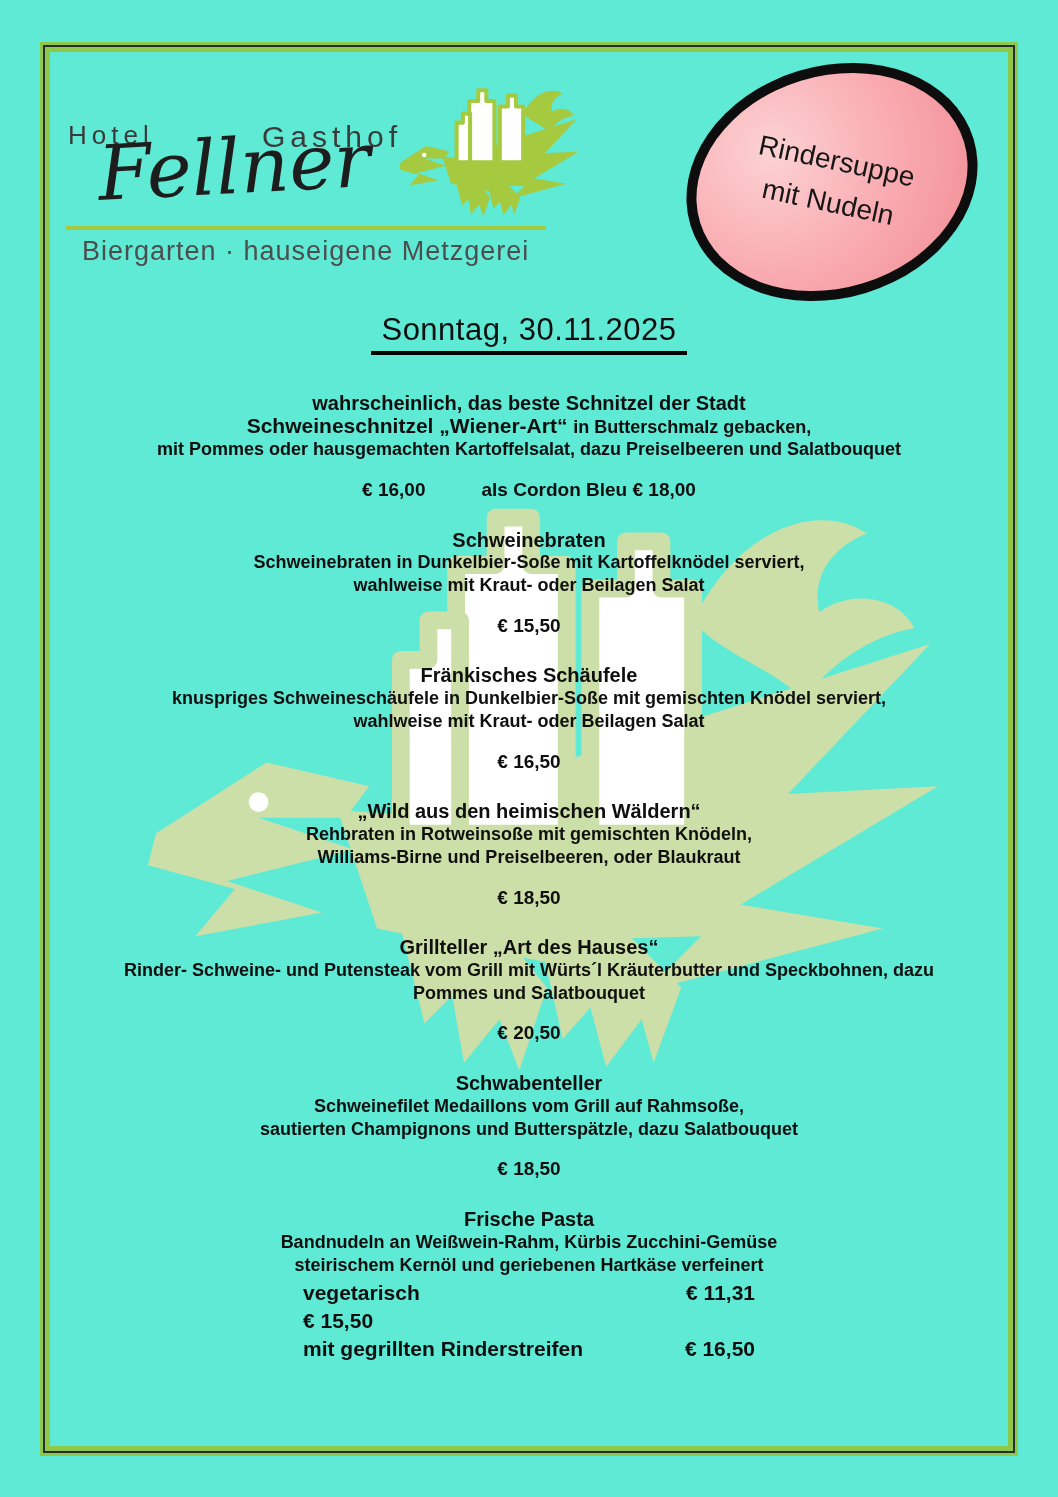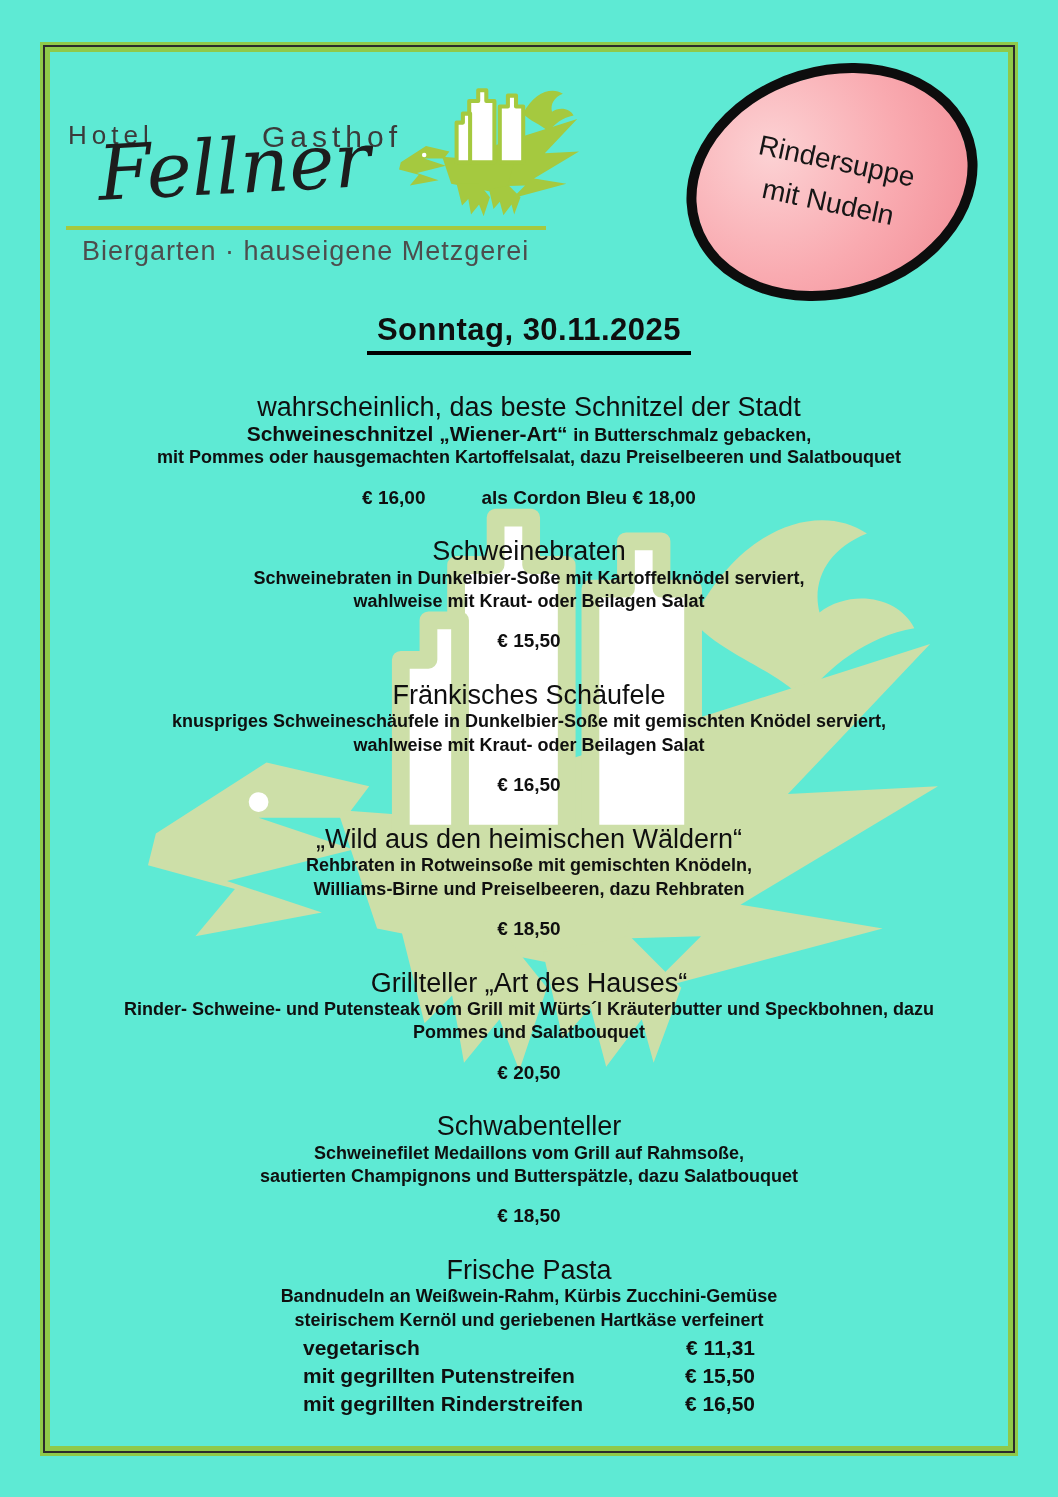--- a/index.html
+++ b/index.html
@@ -30,25 +30,25 @@
          transform:rotate(-17deg);display:flex;align-items:center;justify-content:center;}
   .badge-text{transform:rotate(29deg);text-align:center;font-size:28px;color:#161616;
               line-height:1.5;white-space:nowrap;}
 
   
   .watermark{position:absolute;left:148px;top:446px;width:790px;height:712px;
              color:#cddfa8;z-index:0;}
 
   
   .menu{position:absolute;left:53px;top:312px;width:952px;text-align:center;z-index:2;color:#0f0f0f;}
-  .date-title{display:inline-block;font-size:31px;font-weight:700;border-bottom:4px solid #000;
+  .date-title{display:inline-block;font-size:31px;font-weight:400;border-bottom:4px solid #000;
               padding:0 10px 3px;letter-spacing:.5px;}
   .section{margin-top:27px;}
   .section.first{margin-top:37px;}
-  .sec-title{font-size:27px;font-weight:400;line-height:1.12;}
+  .sec-title{font-size:20px;font-weight:700;line-height:1.12;}
   .sec-line{font-size:18px;font-weight:700;line-height:1.3;}
   .sub-big{font-size:21px;font-weight:700;}
   .sub-small{font-size:18px;font-weight:700;}
   .sec-price{font-size:19px;font-weight:700;margin-top:16px;line-height:1.25;}
   .price-duo{display:inline-flex;gap:56px;}
   .variants{width:452px;margin:2px auto 0;}
   .variant{display:flex;justify-content:space-between;font-size:21px;font-weight:700;line-height:1.32;}
 </style>
 </head>
 <body>
@@ -130,21 +130,21 @@
     <div class="section">
       <div class="sec-title">Fränkisches Schäufele</div>
       <div class="sec-line">knuspriges Schweineschäufele in Dunkelbier-Soße mit gemischten Knödel serviert,</div>
       <div class="sec-line">wahlweise mit Kraut- oder Beilagen Salat</div>
       <div class="sec-price">€ 16,50</div>
     </div>
 
     <div class="section">
       <div class="sec-title">„Wild aus den heimischen Wäldern“</div>
       <div class="sec-line">Rehbraten in Rotweinsoße mit gemischten Knödeln,</div>
-      <div class="sec-line">Williams-Birne und Preiselbeeren, dazu Rehbraten</div>
+      <div class="sec-line">Williams-Birne und Preiselbeeren, oder Blaukraut</div>
       <div class="sec-price">€ 18,50</div>
     </div>
 
     <div class="section">
       <div class="sec-title">Grillteller „Art des Hauses“</div>
       <div class="sec-line">Rinder- Schweine- und Putensteak vom Grill mit Würts´l Kräuterbutter und Speckbohnen, dazu</div>
       <div class="sec-line">Pommes und Salatbouquet</div>
       <div class="sec-price">€ 20,50</div>
     </div>
 
@@ -158,21 +158,20 @@
     <div class="section">
       <div class="sec-title">Frische Pasta</div>
       <div class="sec-line">Bandnudeln an Weißwein-Rahm, Kürbis Zucchini-Gemüse</div>
       <div class="sec-line">steirischem Kernöl und geriebenen Hartkäse verfeinert</div>
       <div class="variants">
         <div class="variant">
           <span>vegetarisch</span>
           <span>€ 11,31</span>
         </div>
         <div class="variant">
-          <span>mit gegrillten Putenstreifen</span>
           <span>€ 15,50</span>
         </div>
         <div class="variant">
           <span>mit gegrillten Rinderstreifen</span>
           <span>€ 16,50</span>
         </div>
       </div>
     </div>
 
   </div>

